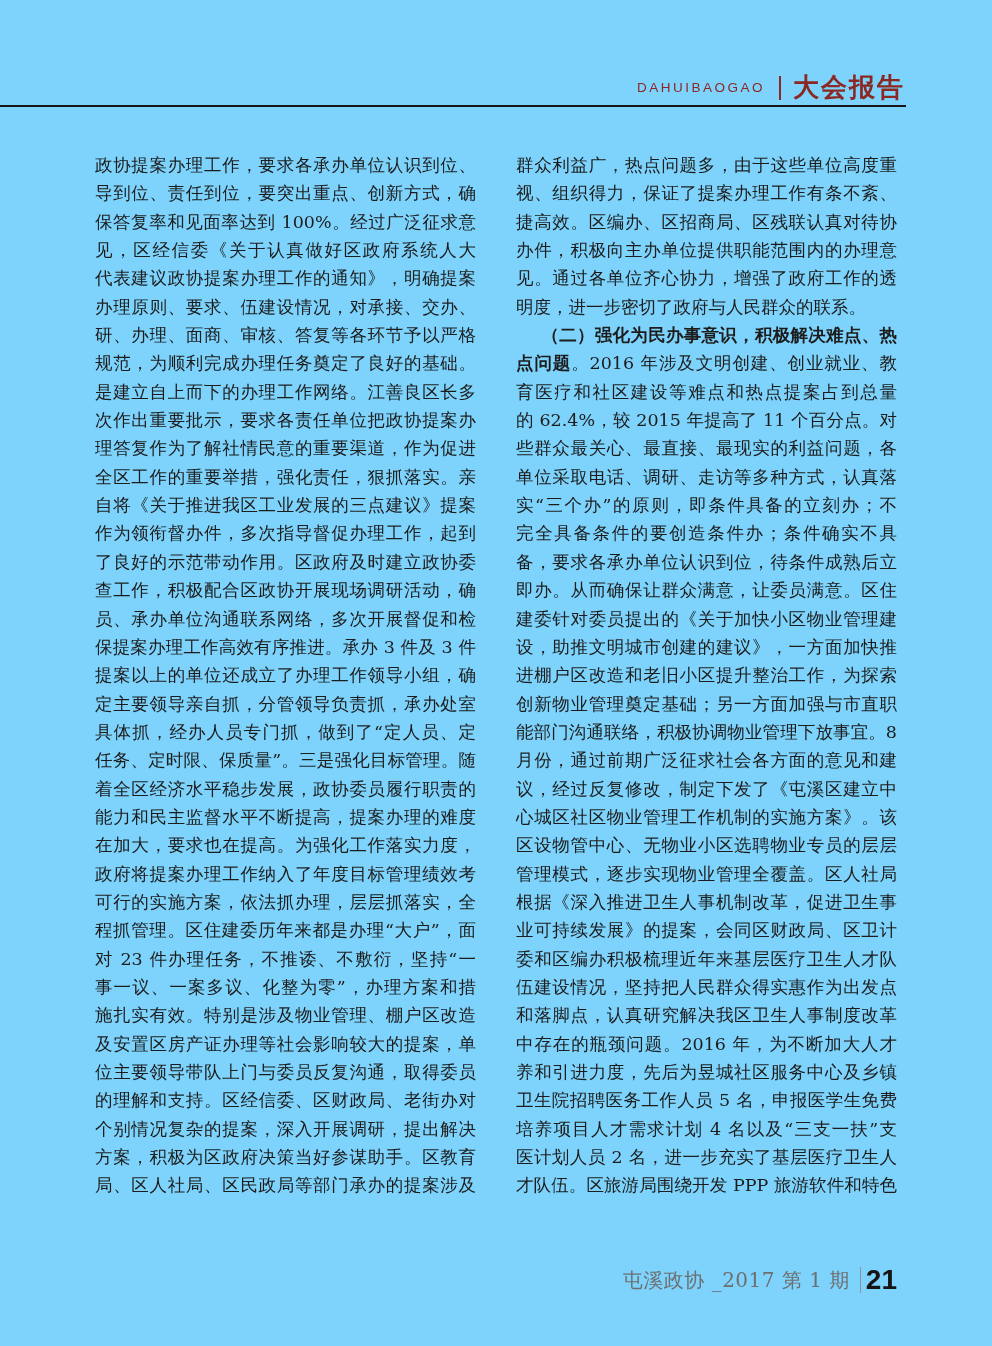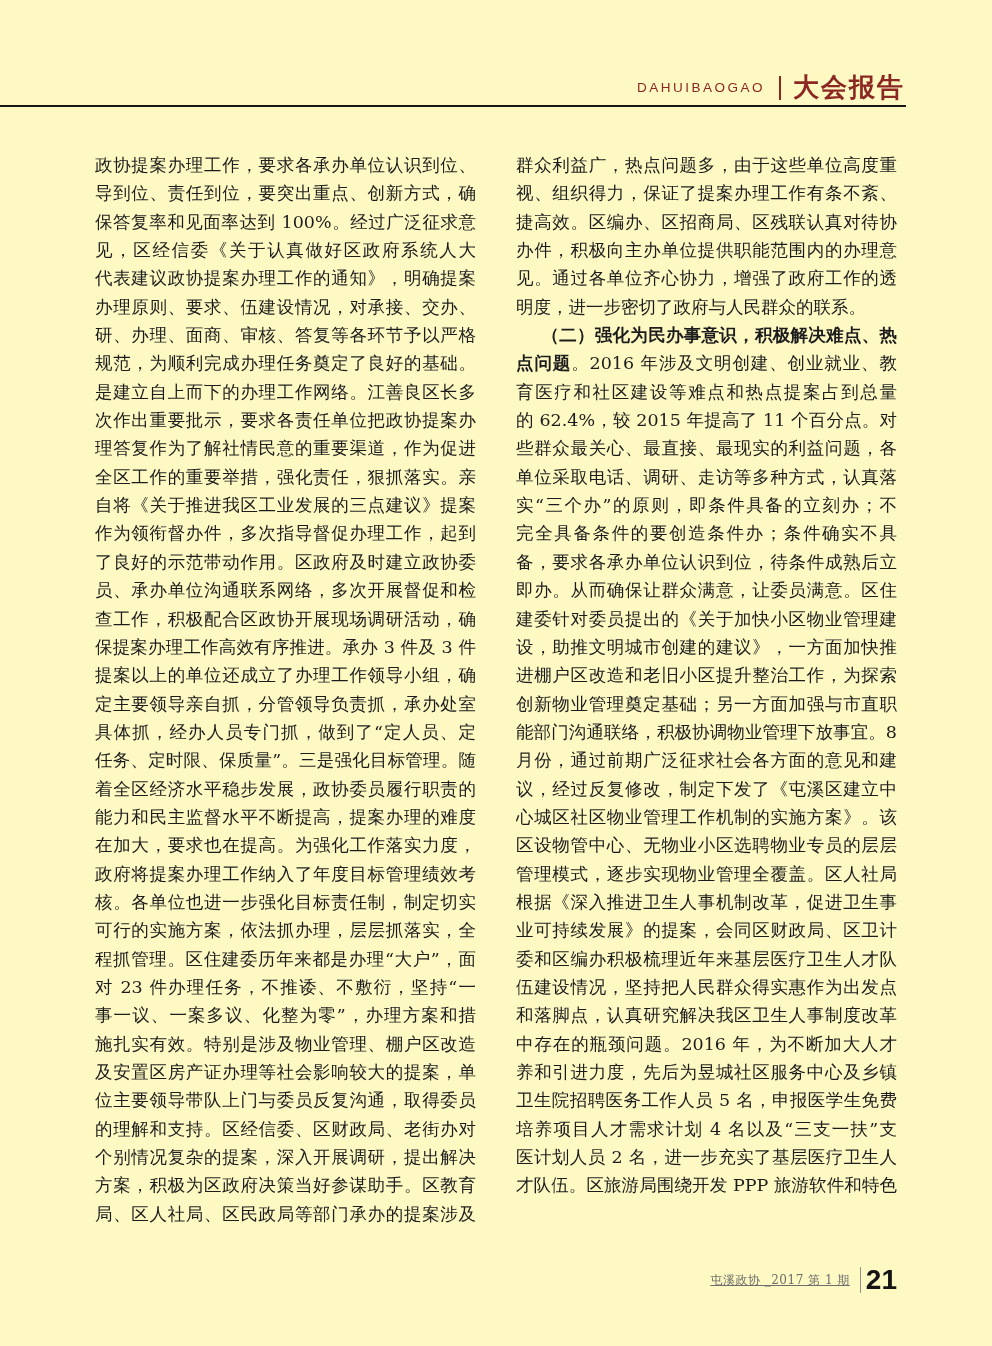--- a/index.html
+++ b/index.html
@@ -1,21 +1,21 @@
 <!DOCTYPE html>
 <html style="--accent: #8c2823;"><head>
 <meta charset="utf-8">
 <style>
   * { margin: 0; padding: 0; box-sizing: border-box; }
   html, body { background: #ffffff; }
   .page {
     position: relative;
     width: 992px;
     height: 1346px;
-    background: #fef9c3;
+    background: #7dd3fc;
     overflow: hidden;
     font-family: "DejaVu Serif", "Liberation Serif", serif;
   }
   
   .masthead {
     position: absolute;
     top: 70px;
     right: 87px;
     display: flex;
     align-items: center;
@@ -70,24 +70,23 @@
   .line .bold { font-weight: bold; }
   
   .pfooter {
     position: absolute;
     top: 1266px;
     right: 95px;
     display: flex;
     align-items: center;
   }
   .pfooter .journal {
-    font-size: 12px;
+    font-size: 20px;
     color: #6e6e6e;
     letter-spacing: 0.5px;
-    text-decoration: underline;
   }
   .pfooter .fbar {
     width: 1px;
     height: 26px;
     background: #909090;
     margin: 0 5px 0 10px;
   }
   .pfooter .pagenum {
     font-family: "Liberation Sans", sans-serif;
     font-size: 28px;
@@ -119,32 +118,31 @@
         <div class="line"><span>办理原则、要求、伍建设情况，对承接、交办、调</span></div>
         <div class="line"><span>研、办理、面商、审核、答复等各环节予以严格</span></div>
         <div class="line"><span>规范，为顺利完成办理任务奠定了良好的基础。二</span></div>
         <div class="line"><span>是建立自上而下的办理工作网络。江善良区长多</span></div>
         <div class="line"><span>次作出重要批示，要求各责任单位把政协提案办</span></div>
         <div class="line"><span>理答复作为了解社情民意的重要渠道，作为促进</span></div>
         <div class="line"><span>全区工作的重要举措，强化责任，狠抓落实。亲</span></div>
         <div class="line"><span>自将《关于推进我区工业发展的三点建议》提案</span></div>
         <div class="line"><span>作为领衔督办件，多次指导督促办理工作，起到</span></div>
         <div class="line"><span>了良好的示范带动作用。区政府及时建立政协委</span></div>
+        <div class="line"><span>查工作，积极配合区政协开展现场调研活动，确</span></div>
         <div class="line"><span>员、承办单位沟通联系网络，多次开展督促和检</span></div>
-        <div class="line"><span>查工作，积极配合区政协开展现场调研活动，确</span></div>
         <div class="line"><span>保提案办理工作高效有序推进。承办 3 件及 3 件</span></div>
         <div class="line"><span>提案以上的单位还成立了办理工作领导小组，确</span></div>
         <div class="line"><span>定主要领导亲自抓，分管领导负责抓，承办处室</span></div>
         <div class="line"><span>具体抓，经办人员专门抓，做到了“定人员、定</span></div>
         <div class="line"><span>任务、定时限、保质量”。三是强化目标管理。随</span></div>
         <div class="line"><span>着全区经济水平稳步发展，政协委员履行职责的</span></div>
         <div class="line"><span>能力和民主监督水平不断提高，提案办理的难度</span></div>
         <div class="line"><span>在加大，要求也在提高。为强化工作落实力度，区</span></div>
         <div class="line"><span>政府将提案办理工作纳入了年度目标管理绩效考</span></div>
-        <div class="line"><span>核。各单位也进一步强化目标责任制，制定切实</span></div>
         <div class="line"><span>可行的实施方案，依法抓办理，层层抓落实，全</span></div>
         <div class="line"><span>程抓管理。区住建委历年来都是办理“大户”，面</span></div>
         <div class="line"><span>对 23 件办理任务，不推诿、不敷衍，坚持“一</span></div>
         <div class="line"><span>事一议、一案多议、化整为零”，办理方案和措</span></div>
         <div class="line"><span>施扎实有效。特别是涉及物业管理、棚户区改造</span></div>
         <div class="line"><span>及安置区房产证办理等社会影响较大的提案，单</span></div>
         <div class="line"><span>位主要领导带队上门与委员反复沟通，取得委员</span></div>
         <div class="line"><span>的理解和支持。区经信委、区财政局、老街办对</span></div>
         <div class="line"><span>个别情况复杂的提案，深入开展调研，提出解决</span></div>
         <div class="line"><span>方案，积极为区政府决策当好参谋助手。区教育</span></div>

